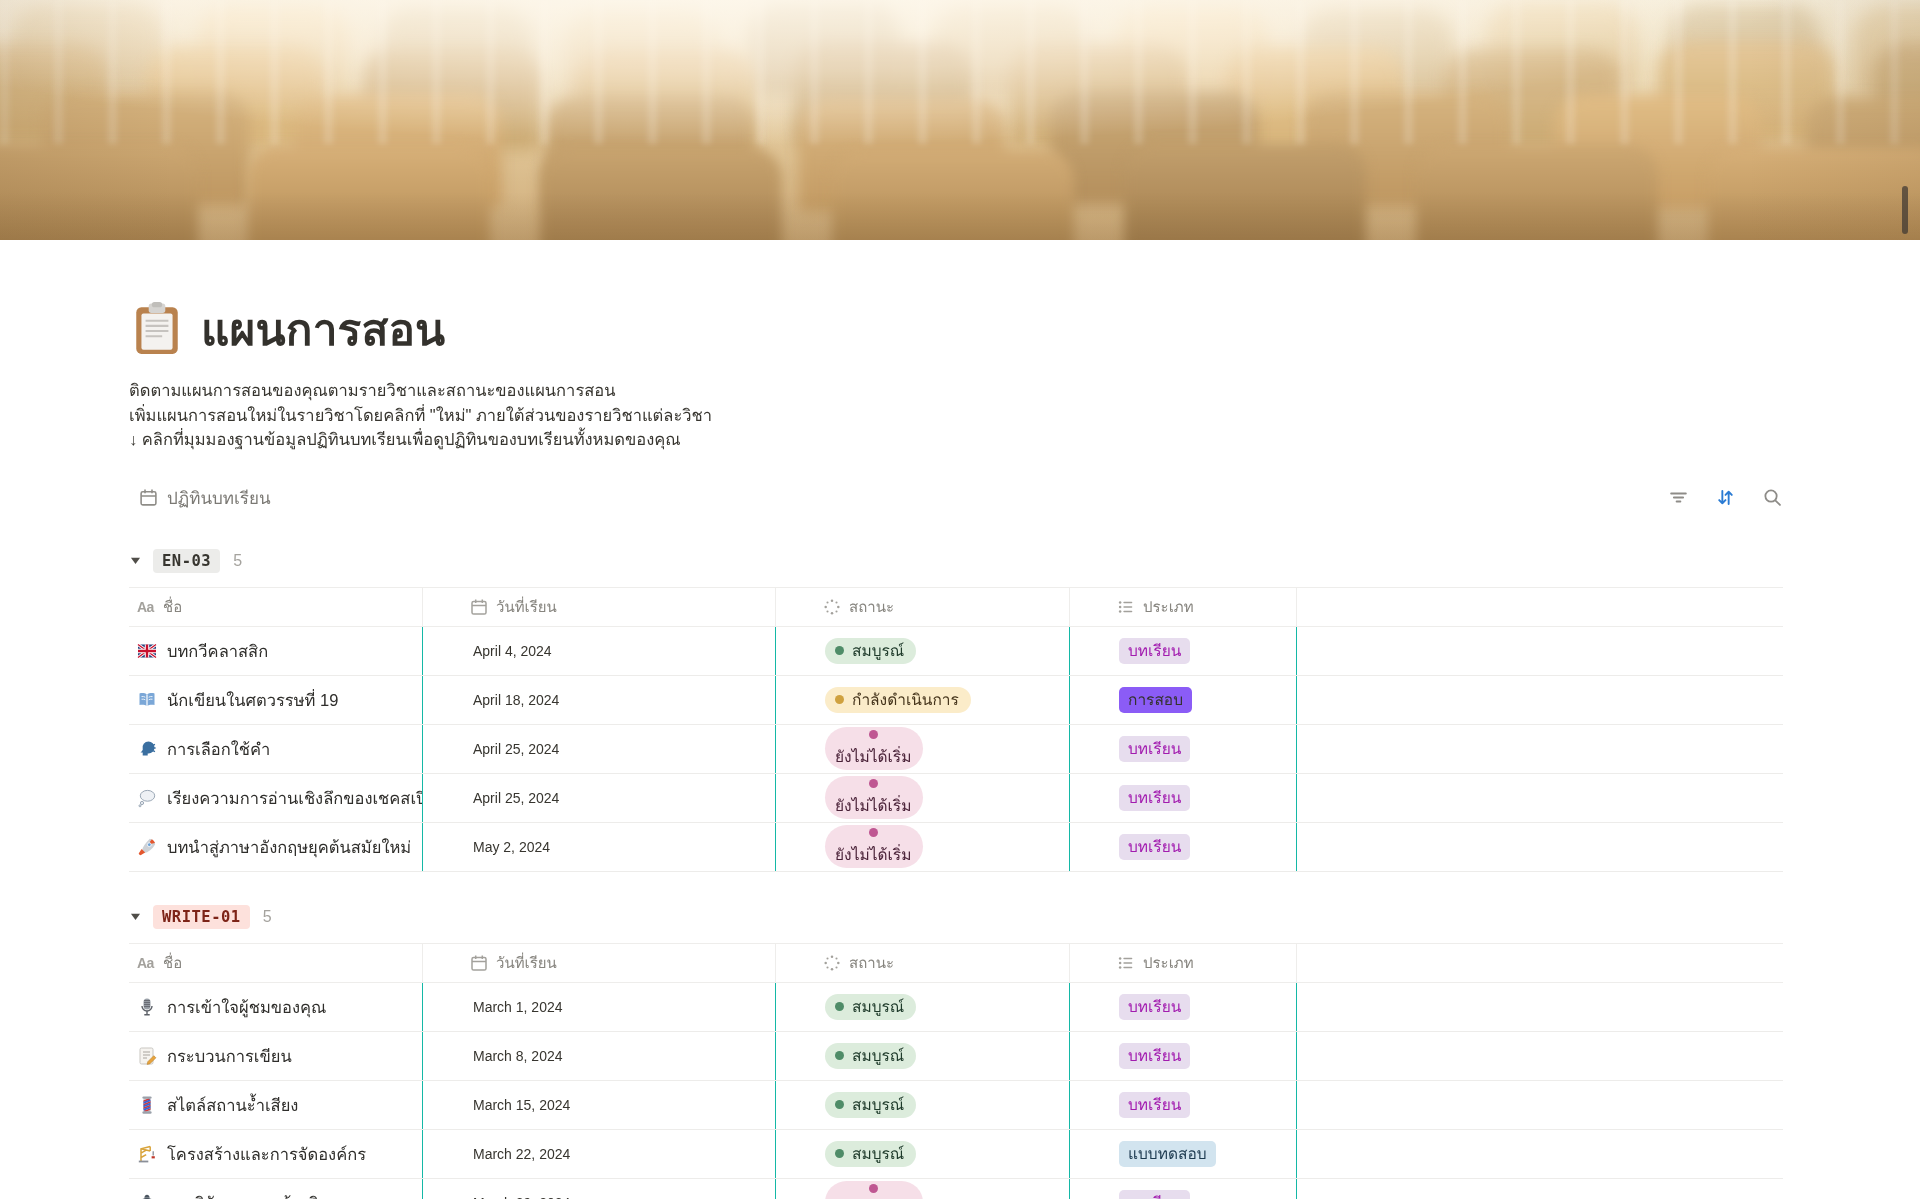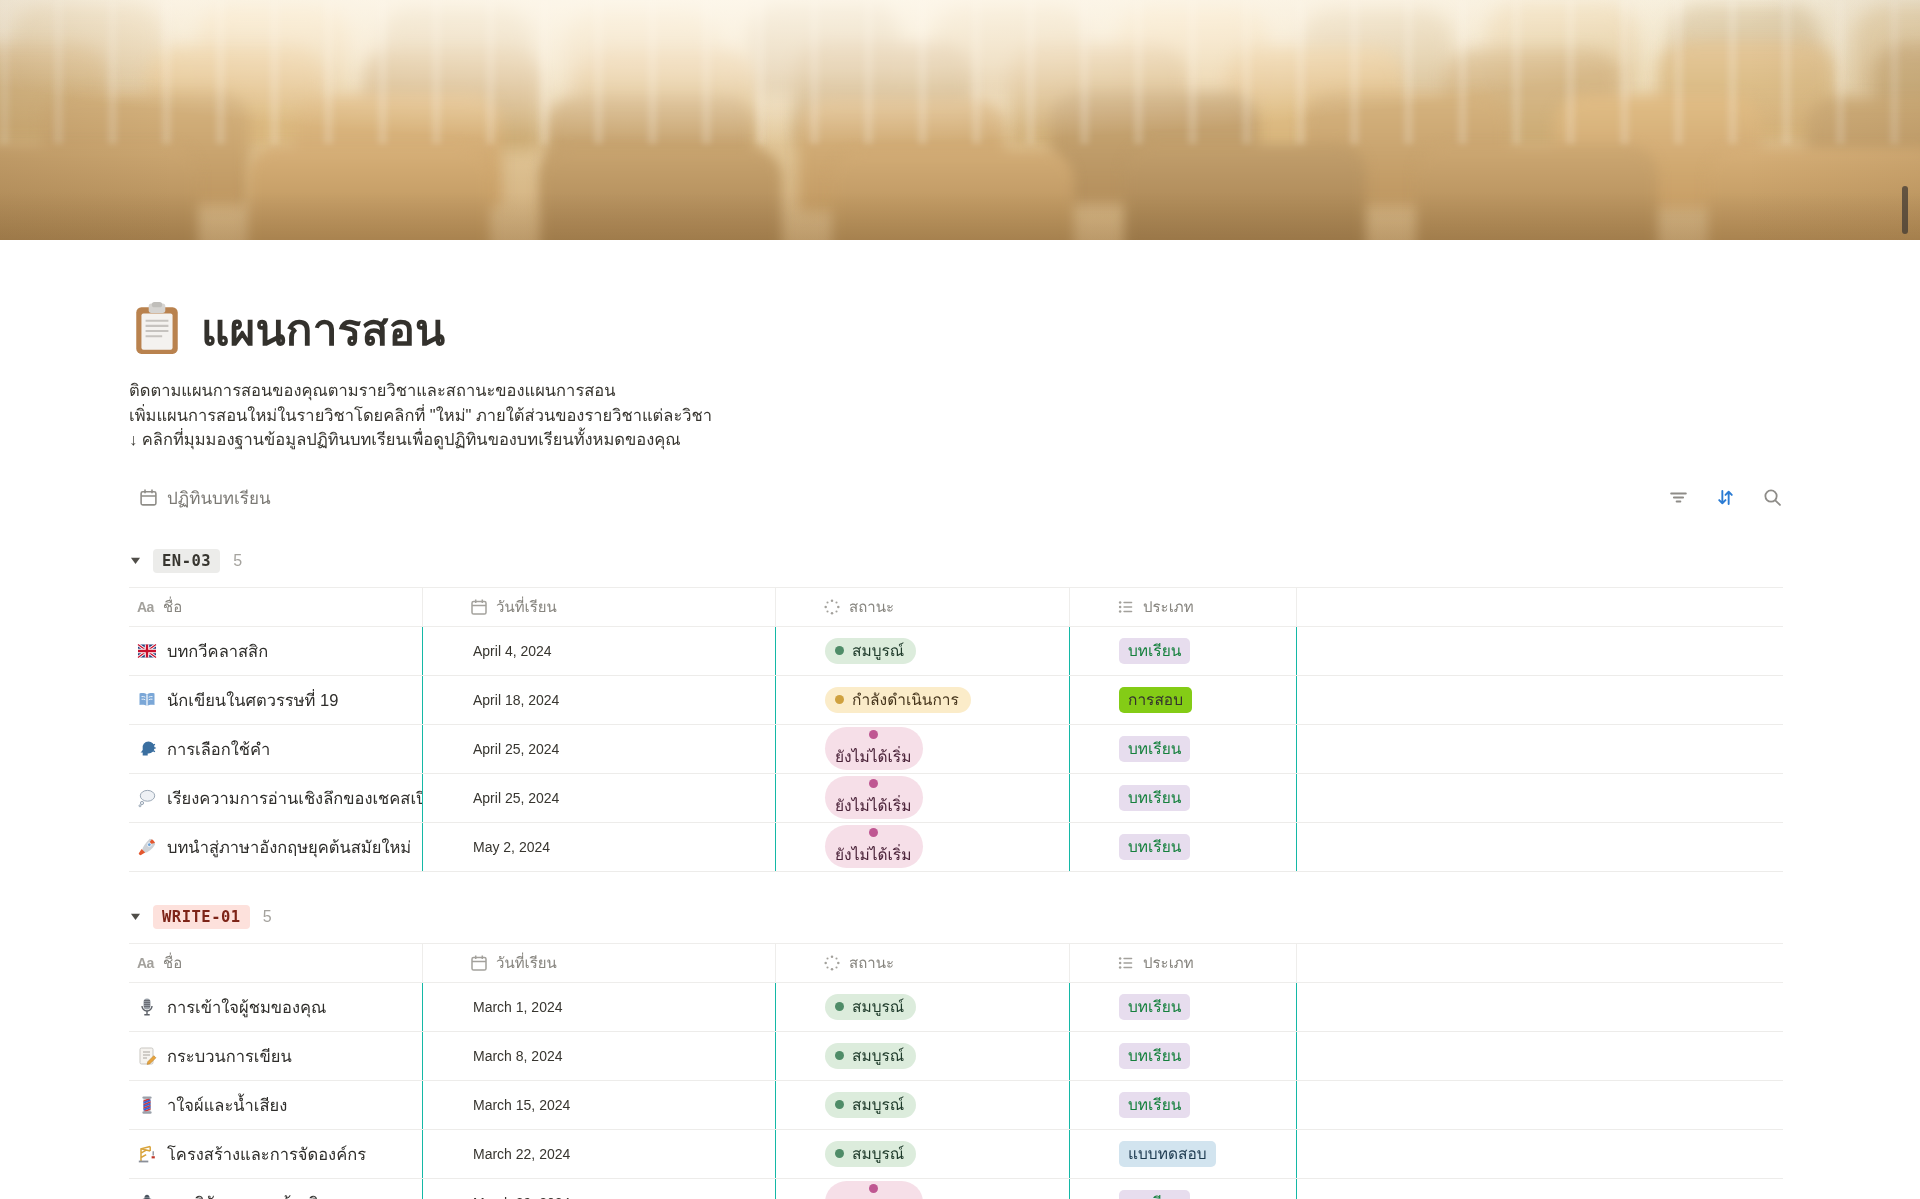--- a/index.html
+++ b/index.html
@@ -69,22 +69,22 @@
   .c.date { font-size:14px; color:#37352f; padding-left:11px; }
   .c.stat { padding-left:10px; }
   .pill { display:inline-flex; align-items:center; gap:8px; padding:3px 12px 4px 10px;
     border-radius:999px; font-size:15.5px; line-height:19px; cursor:pointer; }
   .dot { width:9px; height:9px; border-radius:50%; flex:none; }
   .st-green  { background:#dcecdc; color:#1e3a2a; } .st-green  .dot { background:#4f8c68; }
   .st-yellow { background:#fbecc9; color:#46351c; } .st-yellow .dot { background:#cfa13f; }
   .st-pink   { background:#f6dfe8; color:#4a2238;flex-direction:column; } .st-pink   .dot { background:#bf5792; }
   .c.type { padding-left:10px; }
   .tag { display:inline-flex; padding:3px 9px 4px; border-radius:5px; font-size:15.5px; line-height:19px; cursor:pointer; }
-  .tg-purple { background:#e7ddee; color:#15803d; }
-  .tg-gray   { background:#84cc16; color:#34322e; }
+  .tg-purple { background:#e7ddee; color:#a21caf; }
+  .tg-gray   { background:#8b5cf6; color:#34322e; }
   .tg-blue   { background:#d2e4ef; color:#1d3a50; }
 
   .ic svg, .act svg, .tri svg, .page-emoji svg { width:100%; height:100%; display:block; }
 </style>
 </head>
 <body>
 
 <div class="banner">
   <div id="chairs">
       <div class="chair-row" style="top: 6px; height: 122px; filter: blur(9px); opacity: 0.78;">
@@ -491,21 +491,21 @@
             </defs>
             <rect x="6.5" y="3" width="7" height="14" rx="3" fill="#eef0f3" stroke="#b7bcc4" stroke-width=".8"></rect>
             <g clip-path="url(#bp)">
               <path d="M5.5 6.5l9-3.4M5.5 10l9-3.4M5.5 13.5l9-3.4M5.5 17l9-3.4" stroke="#d23b3b" stroke-width="1.7"></path>
               <path d="M5.5 8.2l9-3.4M5.5 11.7l9-3.4M5.5 15.2l9-3.4" stroke="#3b62d2" stroke-width="1.7"></path>
             </g>
             <rect x="5.4" y="1.4" width="9.2" height="2.4" rx="1.2" fill="#9aa0a9"></rect>
             <rect x="5.4" y="16.3" width="9.2" height="2.4" rx="1.2" fill="#9aa0a9"></rect>
           </svg>
         </span>
-        <span class="nm">าใจผ์และน้ำเสียง</span>
+        <span class="nm">สไตล์สถานะ้ำเสียง</span>
       </div>
     <div class="c date">March 15, 2024</div>
     <div class="c stat">
         <span class="pill st-green">
           <span class="dot"></span>
           <span>สมบูรณ์</span>
         </span>
       </div>
     <div class="c type">
         <span class="tag tg-purple">

